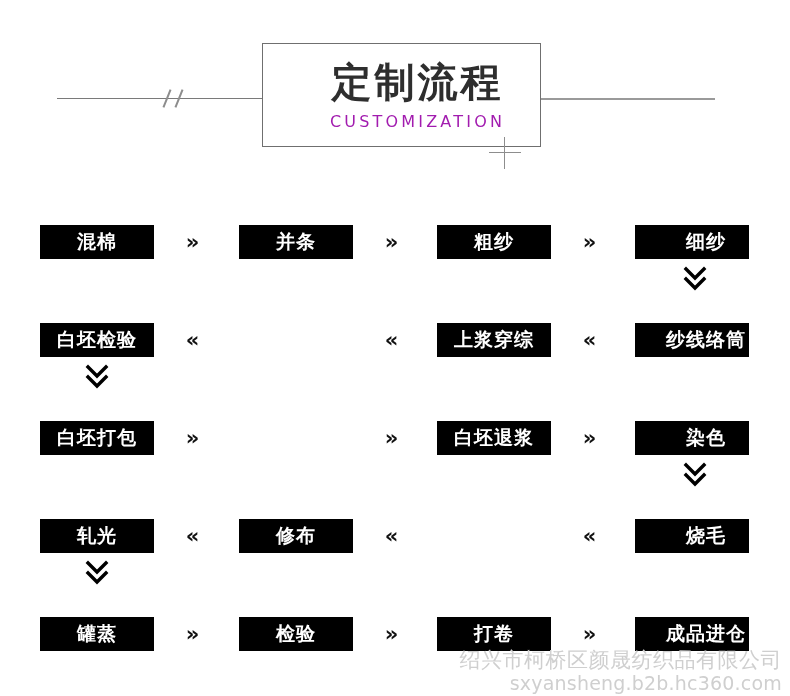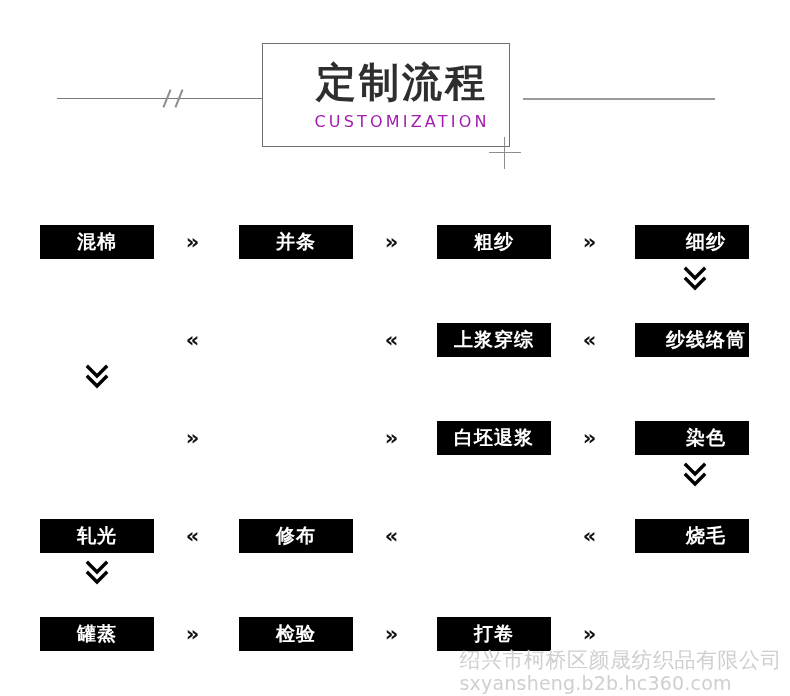--- a/index.html
+++ b/index.html
@@ -46,21 +46,21 @@
     top: 98px;
     width: 192px;
     height: 2px;
     background: #9a9a9a;
   }
 
   .title-box {
     position: absolute;
     left: 262px;
     top: 43px;
-    width: 248px;
+    width: 279px;
     height: 104px;
     border: 1px solid #6f6f6f;
     box-sizing: border-box;
     background: #ffffff;
     display: flex;
     flex-direction: column;
     align-items: center;
     justify-content: center;
     padding-left: 32px;
   }
@@ -157,20 +157,21 @@
   }
   .down.left  { left: 84px; }
   .down.right { left: 682px; }
   .down svg { display: block; }
 
   
   .watermark {
     position: absolute;
     right: 8px;
     bottom: 2px;
+    text-align: right;
     color: #cfcfcf;
     pointer-events: none;
     user-select: none;
   }
   .wm-cn {
     font-size: 21px;
     letter-spacing: 0.5px;
     line-height: 1.12;
     white-space: nowrap;
   }
@@ -213,34 +214,36 @@
     <div class="cell c3">细纱</div>
     <div class="down right">
       <svg width="26" height="30" viewBox="0 0 26 30">
         <path d="M4 4 L13 13 L22 4" fill="none" stroke="#000" stroke-width="3.4" stroke-linecap="square"></path>
         <path d="M4 14 L13 23 L22 14" fill="none" stroke="#000" stroke-width="3.4" stroke-linecap="square"></path>
       </svg>
     </div>
   </div>
 
   <div class="flow-row">
+    <div class="cell c0">白坯检验</div>
     <div class="arrow a0">«</div>
     <div class="arrow a1">«</div>
     <div class="cell c2">上浆穿综</div>
     <div class="arrow a2">«</div>
     <div class="cell c3">纱线络筒</div>
     <div class="down left">
       <svg width="26" height="30" viewBox="0 0 26 30">
         <path d="M4 4 L13 13 L22 4" fill="none" stroke="#000" stroke-width="3.4" stroke-linecap="square"></path>
         <path d="M4 14 L13 23 L22 14" fill="none" stroke="#000" stroke-width="3.4" stroke-linecap="square"></path>
       </svg>
     </div>
   </div>
 
   <div class="flow-row">
+    <div class="cell c0">白坯打包</div>
     <div class="arrow a0">»</div>
     <div class="arrow a1">»</div>
     <div class="cell c2">白坯退浆</div>
     <div class="arrow a2">»</div>
     <div class="cell c3">染色</div>
     <div class="down right">
       <svg width="26" height="30" viewBox="0 0 26 30">
         <path d="M4 4 L13 13 L22 4" fill="none" stroke="#000" stroke-width="3.4" stroke-linecap="square"></path>
         <path d="M4 14 L13 23 L22 14" fill="none" stroke="#000" stroke-width="3.4" stroke-linecap="square"></path>
       </svg>
@@ -262,20 +265,21 @@
     </div>
   </div>
 
   <div class="flow-row last">
     <div class="cell c0">罐蒸</div>
     <div class="arrow a0">»</div>
     <div class="cell c1">检验</div>
     <div class="arrow a1">»</div>
     <div class="cell c2">打卷</div>
     <div class="arrow a2">»</div>
+    <div class="cell c3">成品进仓</div>
   </div>
 
 </div>
 
 <div class="watermark">
   <div class="wm-cn">绍兴市柯桥区颜晟纺织品有限公司</div>
   <div class="wm-url">sxyansheng.b2b.hc360.com</div>
 </div>
 
 </body></html>

